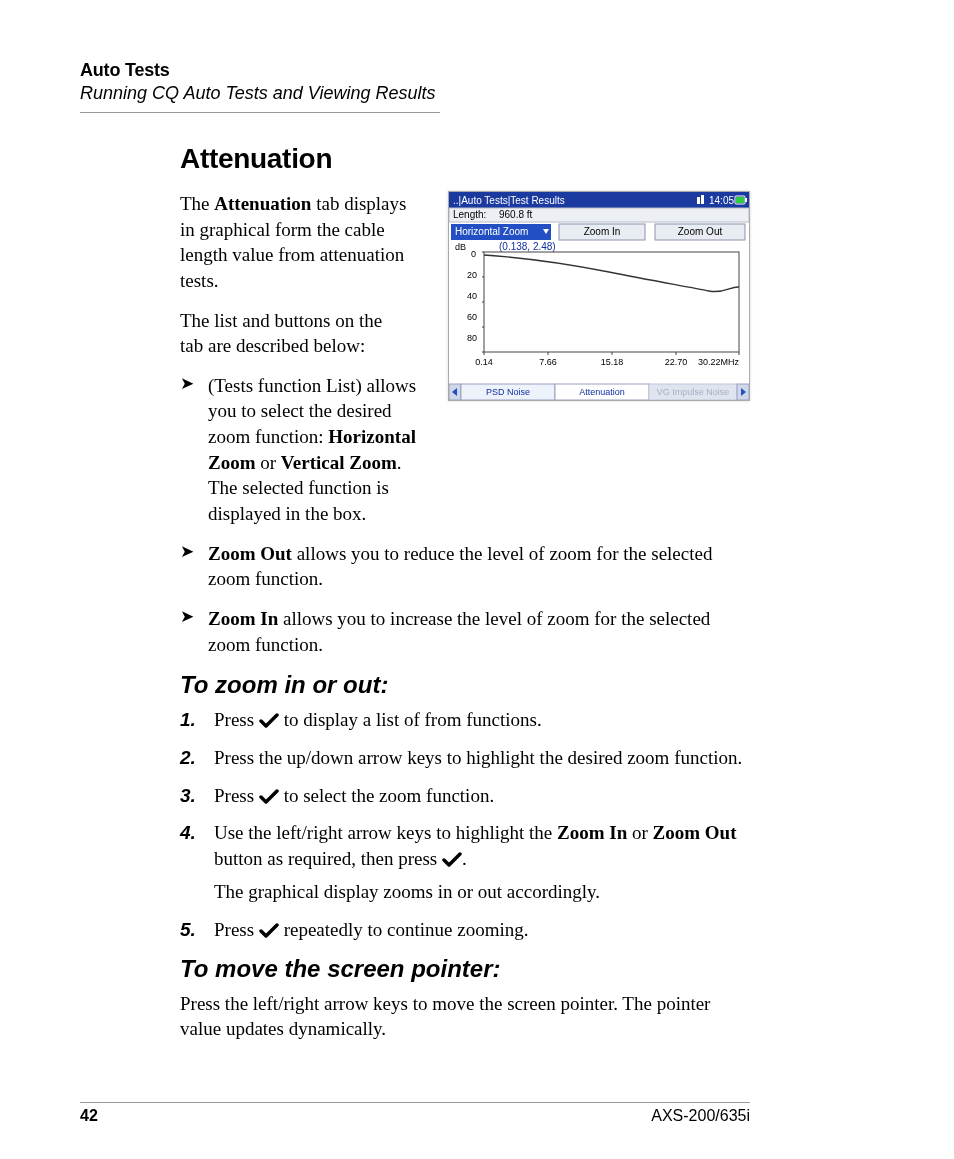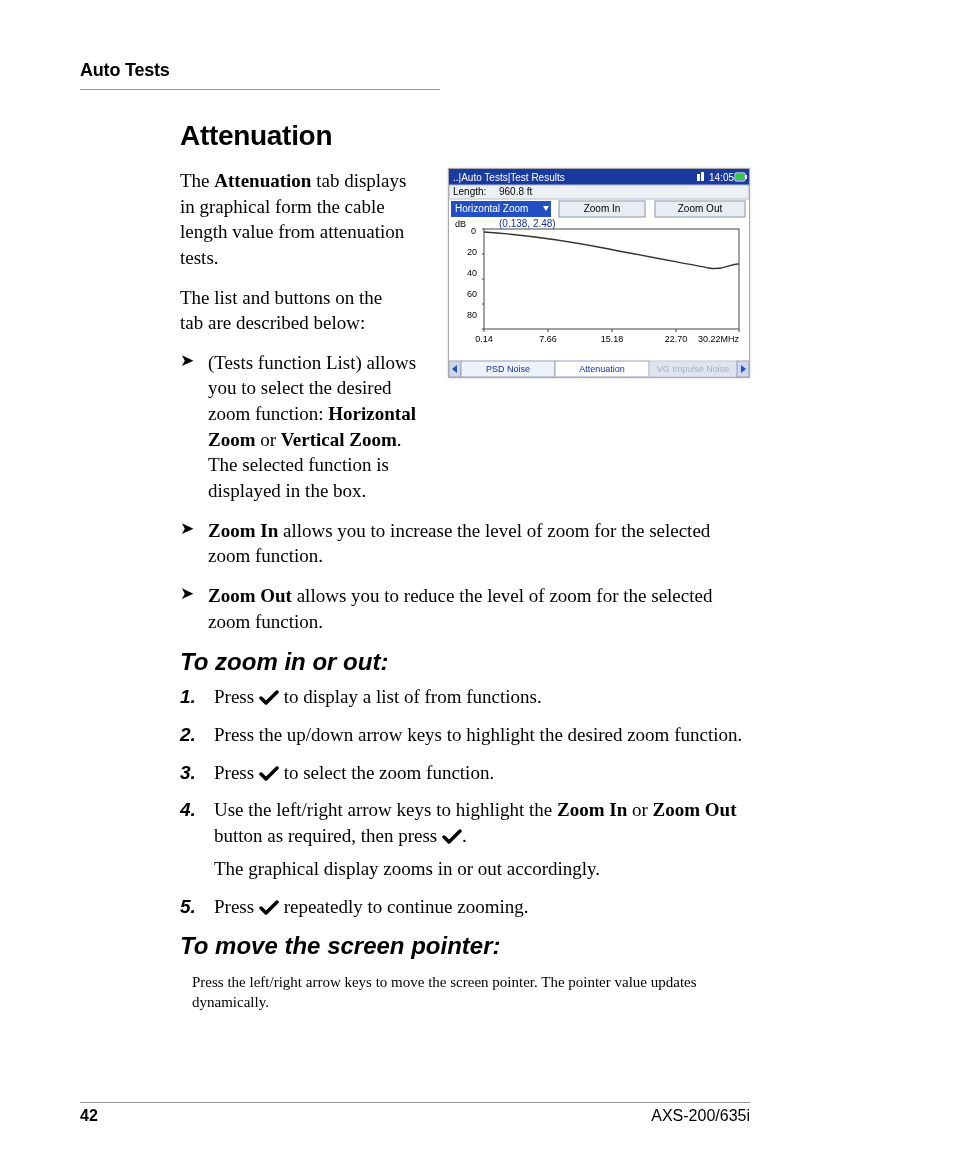--- a/index.html
+++ b/index.html
@@ -61,20 +61,21 @@
   .device-shot { width:300px; height:208px; border:1px solid #aaa; box-shadow:0 0 3px rgba(0,0,0,.15); }
   .device-shot text { font-family: Tahoma, Geneva, sans-serif; }
 </style>
 </head>
 <body>
 
 <div class="page">
 
   <div class="running-head">
     <div class="chap">Auto Tests</div>
+    <div class="sect">Running CQ Auto Tests and Viewing Results</div>
     <hr class="rule">
   </div>
 
   <div class="content">
     <h2 class="title">Attenuation</h2>
 
     <div class="two-col">
       <div class="leftcol">
         <p>
           <span>The </span><span class="b">Attenuation</span><span> tab displays in graphical form the cable length value from attenuation tests.</span>
@@ -167,24 +168,24 @@
             <text x="244" y="203" font-size="9" fill="#a7afc6" text-anchor="middle">VG Impulse Noise</text>
             <rect x="288" y="192" width="12" height="16" fill="#cfd7ea" stroke="#99a2bd"></rect>
             <path d="M292 196 l0 8 l5 -4 z" fill="#2250c4"></path>
           </g>
         </svg>
       </div>
     </div>
 
     <ul class="bullets">
       <li>
+        <span class="b">Zoom Out</span><span> allows you to reduce the level of zoom for the selected zoom function.</span>
+      </li>
+      <li>
         <span class="b">Zoom In</span><span> allows you to increase the level of zoom for the selected zoom function.</span>
-      </li>
-      <li>
-        <span class="b">Zoom Out</span><span> allows you to reduce the level of zoom for the selected zoom function.</span>
       </li>
     </ul>
 
     <div class="sub-h">To zoom in or out:</div>
 
     <ol class="steps">
       <li><span class="num">1.</span>
         <span>Press </span><svg class="check-icon" width="20" height="16" viewBox="0 0 20 16">
             <path d="M2 8 l5 5 l11 -11" fill="none" stroke="#000" stroke-width="3.5" stroke-linecap="round" stroke-linejoin="round"></path>
           </svg><span> to display a list of from functions.</span>
@@ -204,20 +205,20 @@
         <p class="step-extra">The graphical display zooms in or out accordingly.</p>
       </li>
       <li><span class="num">5.</span>
         <span>Press </span><svg class="check-icon" width="20" height="16" viewBox="0 0 20 16">
             <path d="M2 8 l5 5 l11 -11" fill="none" stroke="#000" stroke-width="3.5" stroke-linecap="round" stroke-linejoin="round"></path>
           </svg><span> repeatedly to continue zooming.</span>
       </li>
     </ol>
 
     <div class="sub-h">To move the screen pointer:</div>
-    <p style="font-size:15px;line-height:1.35;margin:12px;">Press the left/right arrow keys to move the screen pointer. The pointer value updates dynamically.</p>
+    <p style="font-size:19px;line-height:1.35;margin:0;">Press the left/right arrow keys to move the screen pointer. The pointer value updates dynamically.</p>
   </div>
 
   <div class="footer">
     <span class="pg">42</span>
     <span class="model">AXS-200/635i</span>
   </div>
 </div>
 
 </body></html>

